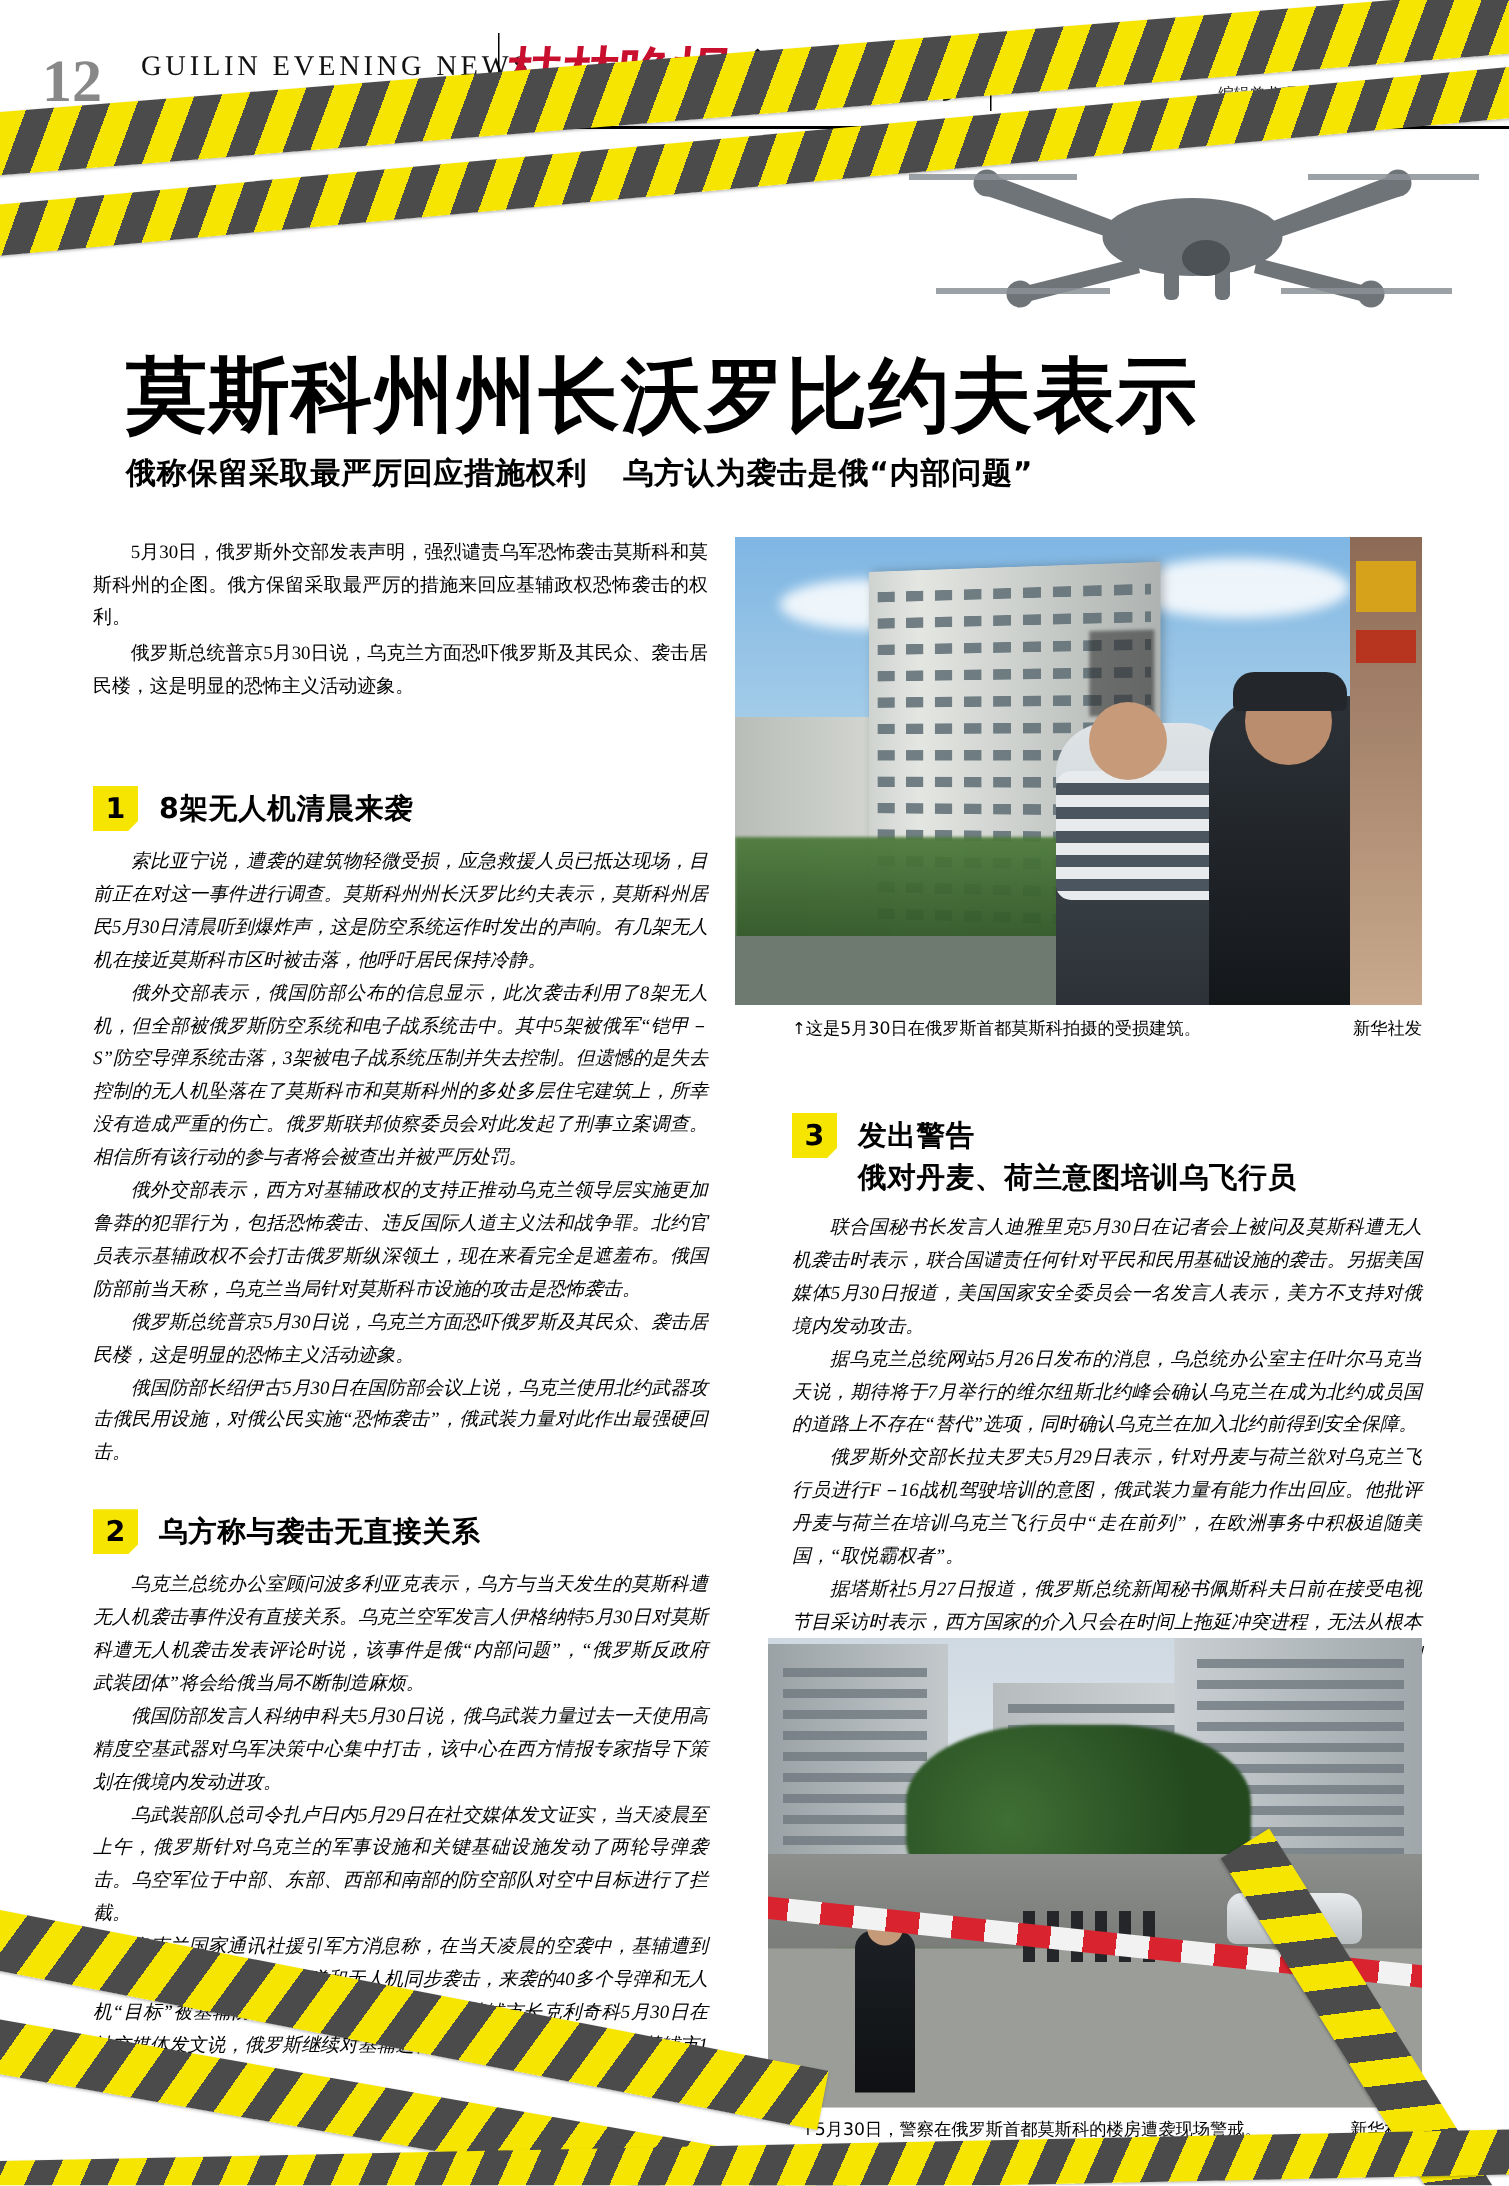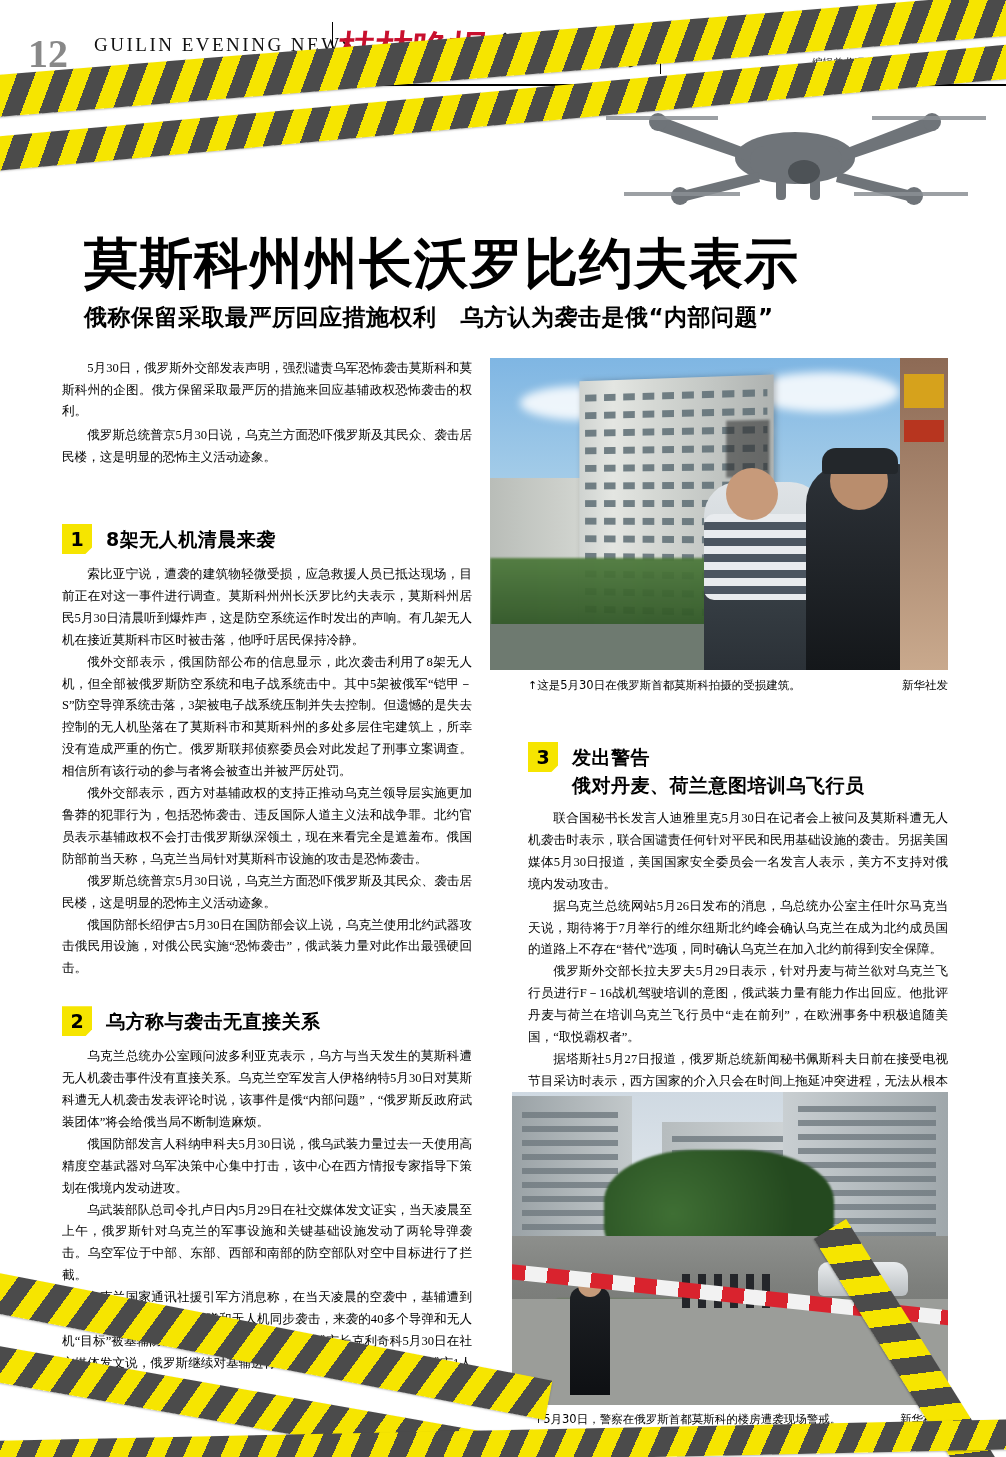--- a/index.html
+++ b/index.html
@@ -108,21 +108,21 @@
 
   
   .headline {
     position:absolute; left:84px; top:228px;
     font-size:54px; font-weight:bold; color:#000;
     font-family:"DejaVu Sans", sans-serif;
     letter-spacing:1px;
   }
   .subhead {
     position:absolute; left:84px; top:302px;
-    font-size:23px; font-weight:bold; color:#000;
+    font-size:20px; font-weight:bold; color:#000;
     font-family:"DejaVu Sans", sans-serif;
     letter-spacing:.5px;
   }
   .subhead .gap { display:inline-block; width:24px; }
 
   
   .lead {
     position:absolute; left:62px; top:358px; width:410px;
     font-size:12.6px; line-height:1.72; color:#000; text-align:justify;
   }
@@ -150,21 +150,21 @@
   .sec-title {
     position:absolute; left:44px; top:2px;
     font-size:19px; font-weight:bold; color:#000;
     font-family:"DejaVu Sans", sans-serif;
     letter-spacing:.5px;
     line-height:1.45;
   }
   .sec-head.two-line { height:60px; }
 
   .bodytext {
-    font-size:12.6px; line-height:1.74; color:#000; text-align:justify;
+    font-size:12.6px; line-height:1.74; color:#000; text-align:justify;font-style:italic;
   }
   .bodytext p { margin:0; text-indent:2em; }
 
   .source {
     margin-top:12px; font-size:12.6px; font-weight:bold;
     text-align:right; padding-right:6px;
     font-family:"DejaVu Sans", sans-serif;
   }
 
   

